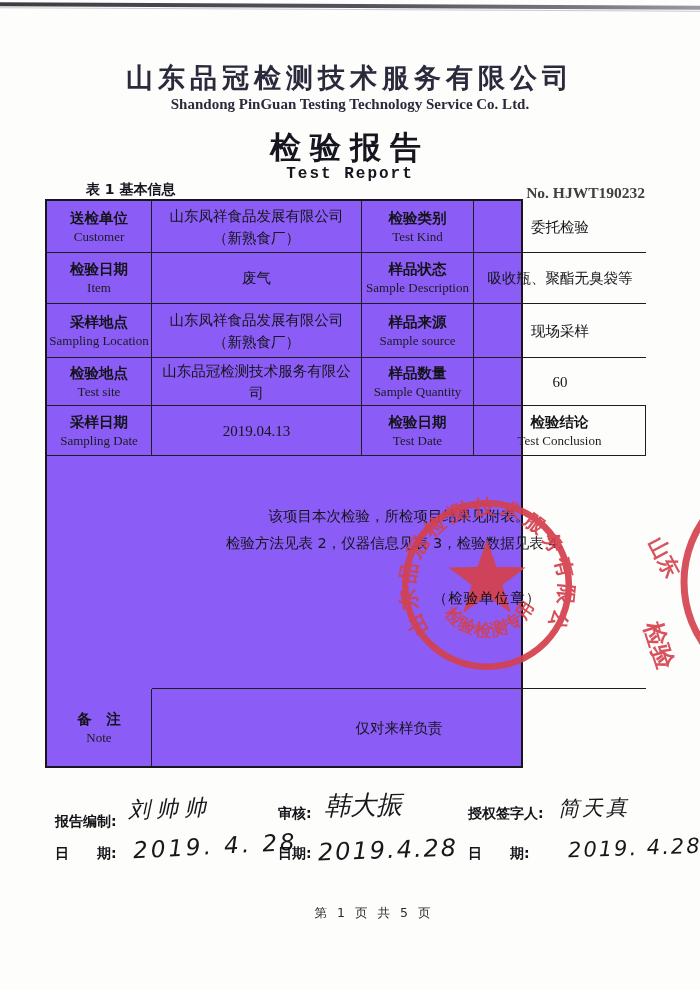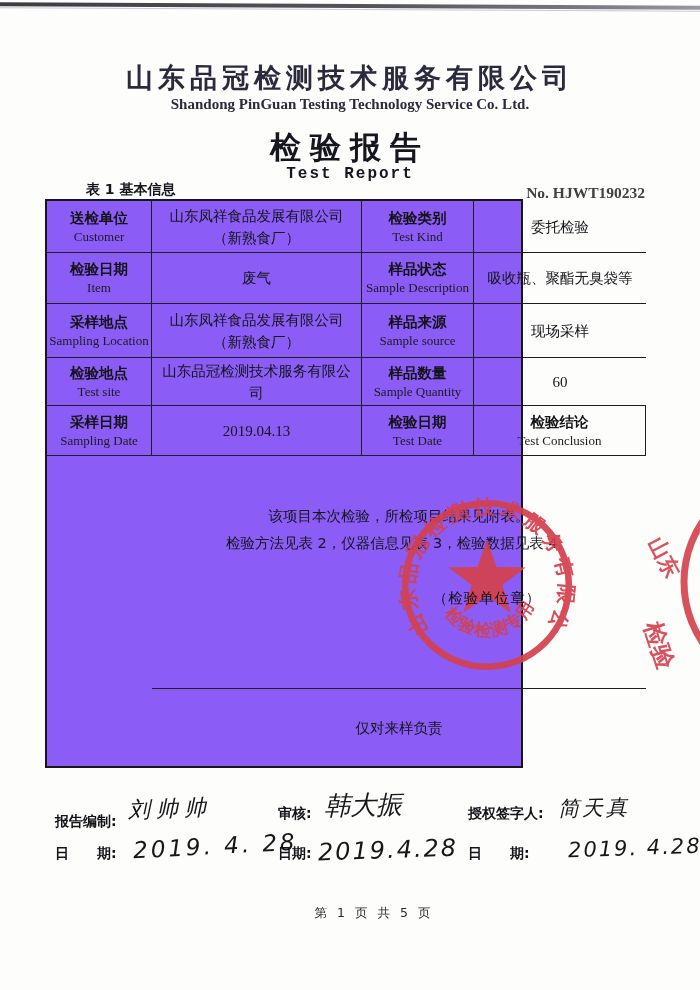--- a/index.html
+++ b/index.html
@@ -197,20 +197,24 @@
       <text font-size="20" font-weight="bold" fill="#d4404d">
         <textPath href="#ringPath" startOffset="0" textLength="338">山东品冠检测技术服务有限公司</textPath>
       </text>
       <text font-size="17" font-weight="bold" fill="#d4404d">
         <textPath href="#botPath" startOffset="4" textLength="125">检验检测专用章</textPath>
       </text>
       <polygon fill="#d4404d" points="100,55 109.4,82.1 138.1,82.6 115.2,99.9 123.5,127.4 100,110.9 76.5,127.4 84.8,99.9 61.9,82.6 90.6,82.1"></polygon>
     </svg>
   </div>
 
+  <div class="cell last-row">
+    <div class="lab-cn">备　注</div>
+    <div class="lab-en">Note</div>
+  </div>
   <div class="cell span3 last-col last-row val">仅对来样负责</div>
 </div>
 
 <svg class="edge-stamp" viewBox="0 0 60 285" width="60" height="285">
   <circle cx="152" cy="142" r="108" fill="none" stroke="#d4404d" stroke-width="7"></circle>
   <text x="8" y="102" font-size="21" font-weight="bold" fill="#d4404d" transform="rotate(62 8 102)">山东</text>
   <text x="4" y="185" font-size="24" font-weight="bold" fill="#d4404d" transform="rotate(72 4 185)">检验</text>
 </svg>
 
 <div class="sig-label" style="top:805px; left:55px;margin-top:8px;">报告编制:</div>

